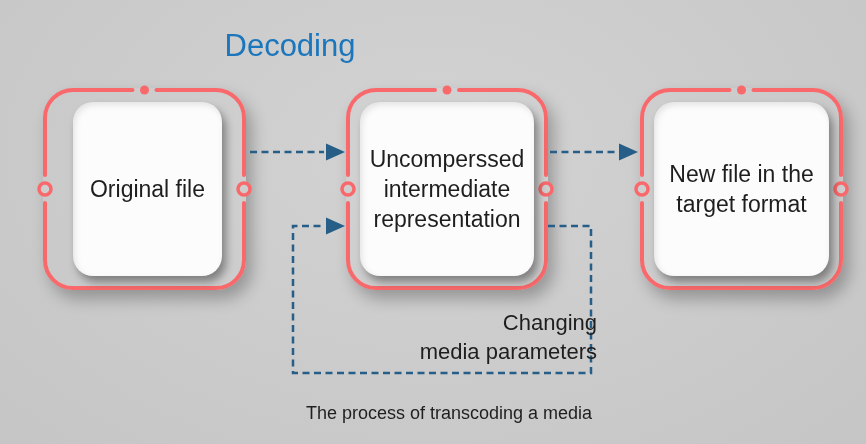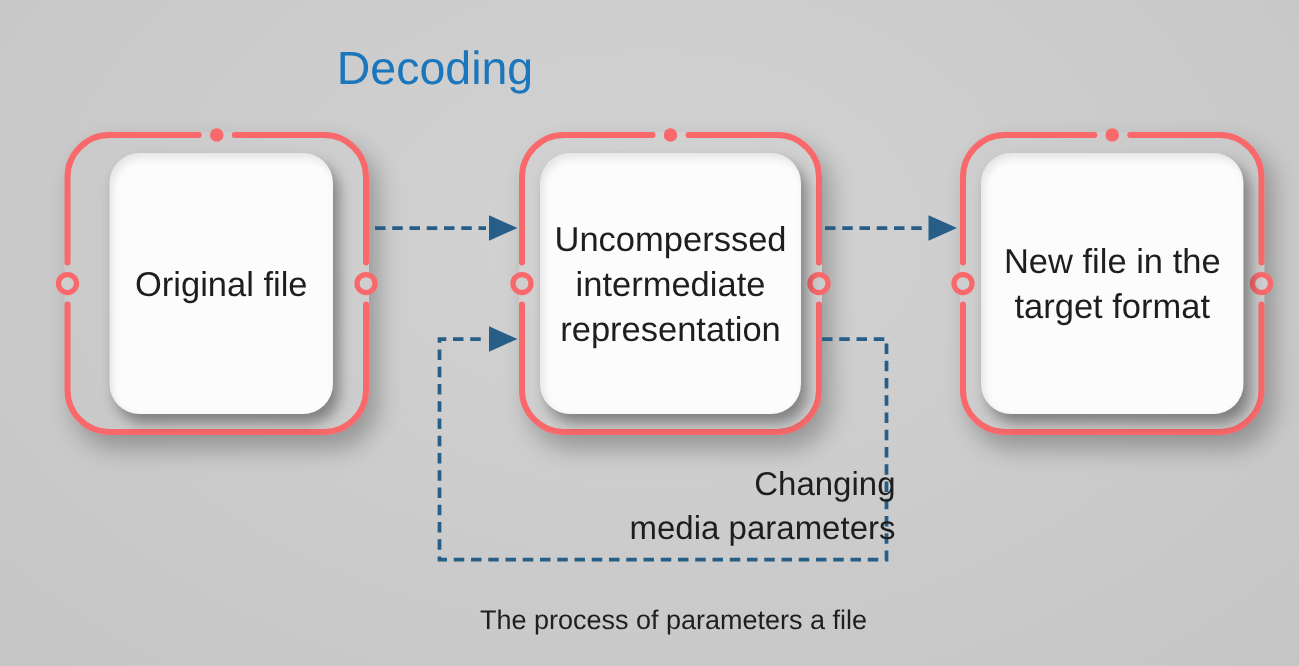--- a/index.html
+++ b/index.html
@@ -147,14 +147,14 @@
 representation</span>
   </div>
   <div class="card c3">
     <span>New file in the
 target format</span>
   </div>
 
   <div class="loop-label">Changing
 media parameters</div>
 
-  <div class="caption">The process of parameters a file</div>
+  <div class="caption">The process of transcoding a media</div>
 </div>
 
 </body></html>

